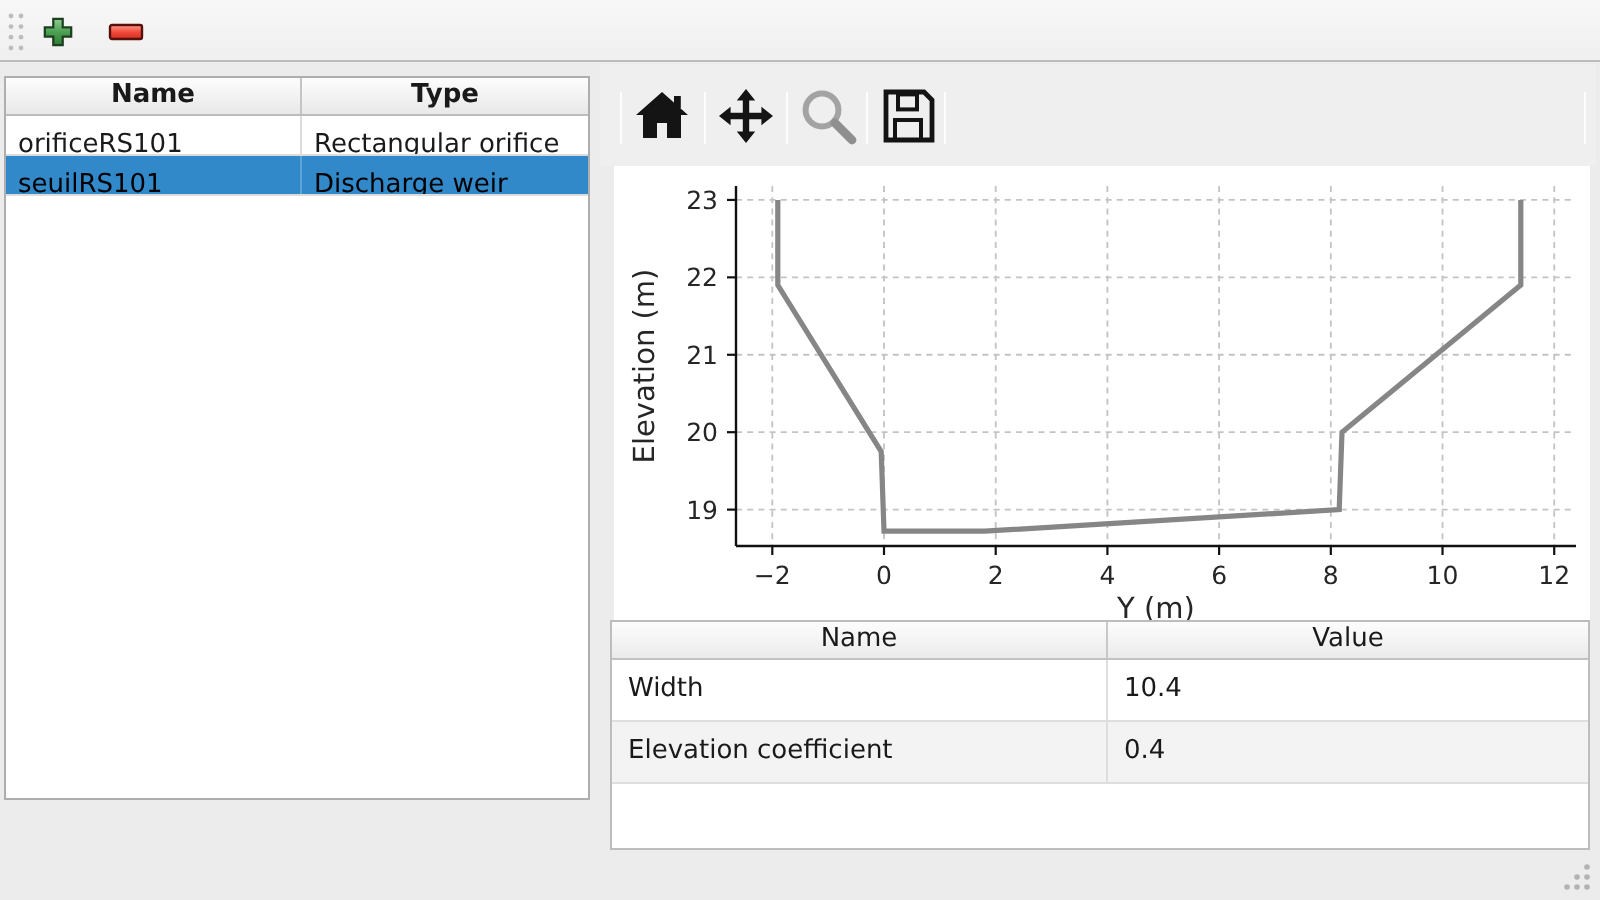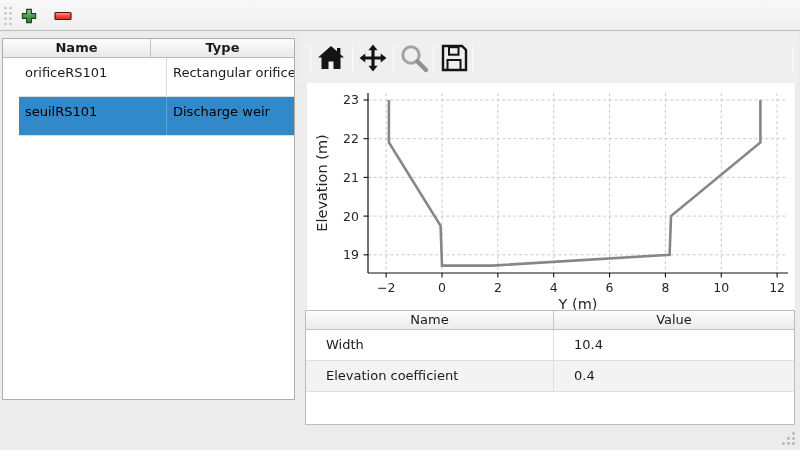--- a/index.html
+++ b/index.html
@@ -17,21 +17,21 @@
   #remove-btn { left:51px; }
 
   
   .struct-table { position:absolute; left:2px; top:38px; width:293px; height:362px;
     background:#ffffff; border:1px solid #aeaeae; }
   .struct-header { display:flex; height:19px; background:linear-gradient(#fdfdfd,#e8e8e8);
     border-bottom:1px solid #bcbcbc; font-weight:bold; }
   .struct-header .hcell { line-height:18px; text-align:center; }
   .struct-header .hcell:first-child { width:148px; border-right:1px solid #c4c4c4; }
   .struct-header .hcell:last-child { flex:1; }
-  .srow { display:flex; height:39px; border-bottom:1px solid #dcdcdc; background:#fff;margin-left:16px; }
+  .srow { display:flex; height:20px; border-bottom:1px solid #dcdcdc; background:#fff; }
   .srow .cell { line-height:29px; padding-left:6px; white-space:nowrap; overflow:hidden; }
   .srow .cell:first-child { width:148px; border-right:1px solid #dcdcdc; }
   .srow .cell:last-child { flex:1; }
   .srow.selected { background:var(--sel,#3189c9); color:#000000; }
   .srow.selected .cell:first-child { border-right-color:#5ea4d6; }
 
   
   .enable-row { position:absolute; left:7px; top:404px; display:flex; align-items:center; gap:9px; cursor:default; }
   .checkbox { width:15px; height:15px; background:#ffffff; border:1px solid #8b8b8b;
     display:inline-flex; align-items:center; justify-content:center; }
@@ -47,21 +47,21 @@
 
   
   .props-table { position:absolute; left:5px; top:278px; width:490px; height:115px;
     background:#ffffff; border:1px solid #bdbdbd; }
   .props-header { display:flex; height:19px; background:linear-gradient(#fdfdfd,#ebebeb); border-bottom:1px solid #c2c2c2; }
   .props-header .hcell { line-height:18px; text-align:center; }
   .props-header .hcell:first-child { width:248px; border-right:1px solid #c8c8c8; }
   .props-header .hcell:last-child { flex:1; }
   .prow { display:flex; height:31px; border-bottom:1px solid #dedede; background:#fff; }
   .prow:nth-child(even) { background:#f3f3f3; }
-  .prow .cell { line-height:30px; padding-left:20px; }
+  .prow .cell { line-height:30px; padding-left:8px; }
   .prow .cell:first-child { width:248px; border-right:1px solid #dedede; }
   .prow .cell:last-child { flex:1; }
 
   .resize-grip { position:absolute; right:3px; bottom:3px; }
 </style>
 </head>
 <body>
 
 <div class="window">
 

